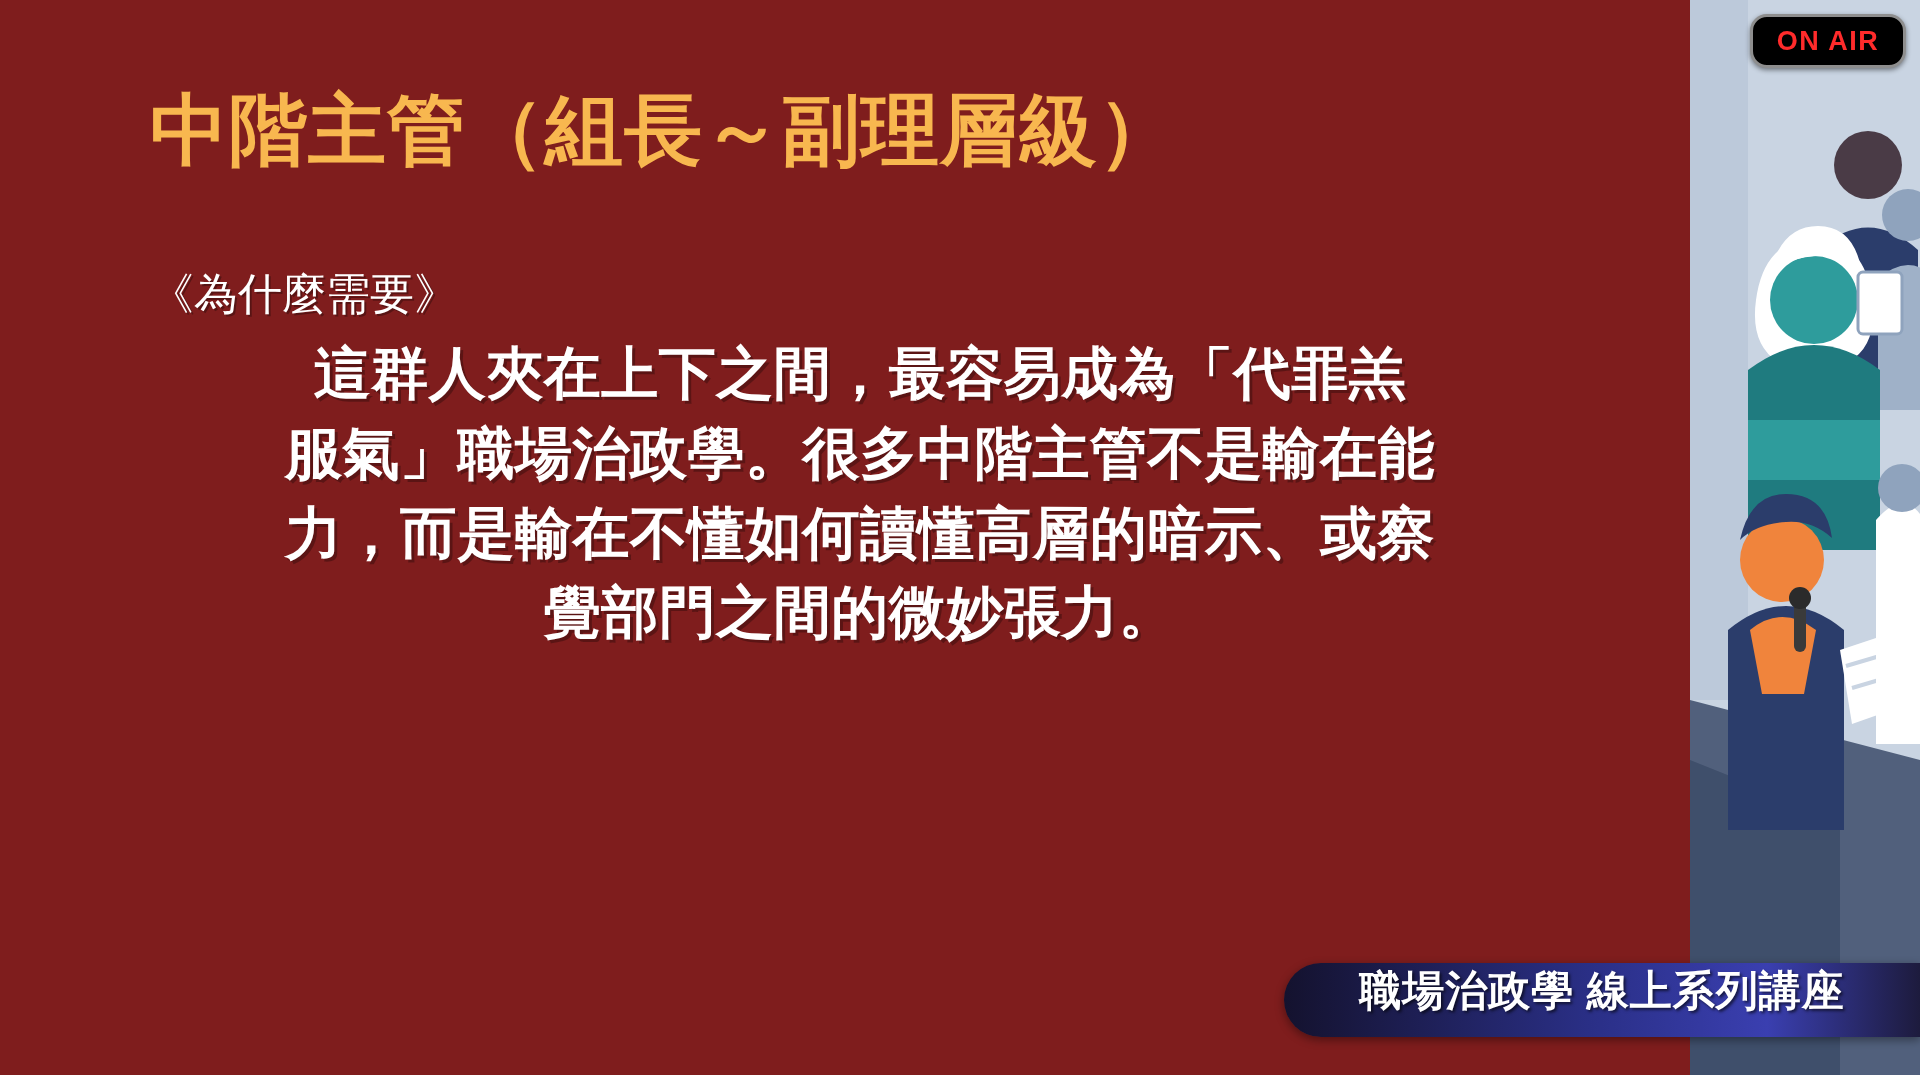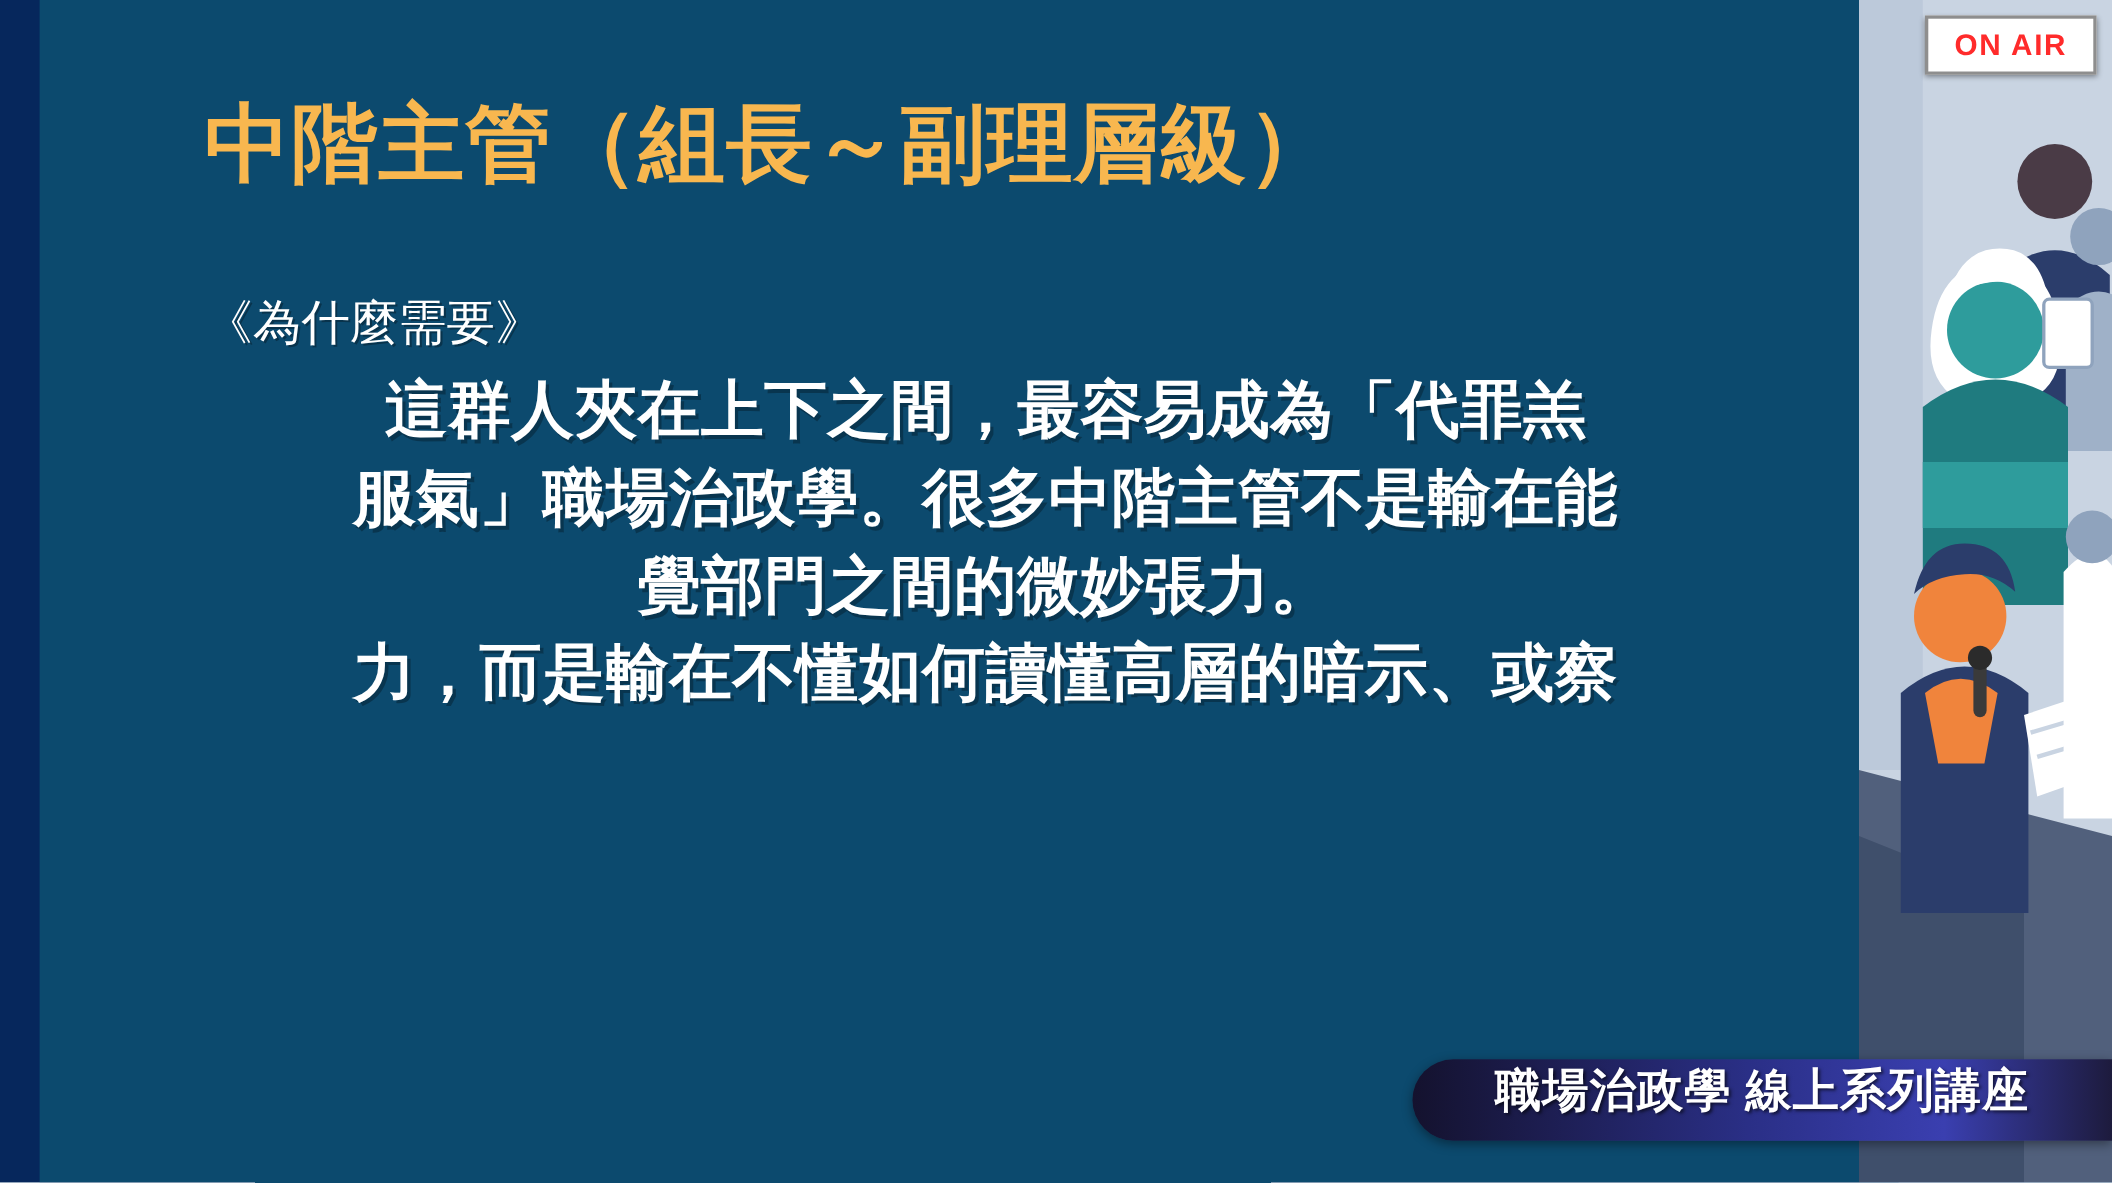--- a/index.html
+++ b/index.html
@@ -15,22 +15,21 @@
     background: #06275c;
     font-family: "Liberation Sans", "DejaVu Sans", sans-serif;
   }
   
   .content-panel {
     position: absolute;
     left: 0;
     top: 0;
     width: 1690px;
     height: 1075px;
-    background: #0c4a6e;
-    margin-left: 36px;
+    background: #7f1d1d;
   }
   
   .art-panel {
     position: absolute;
     right: 0;
     top: 0;
     width: 230px;
     height: 1075px;
     background: #c9d4e2;
     overflow: hidden;
@@ -76,23 +75,23 @@
     text-align: center;
   }
 
   
   .onair {
     position: absolute;
     right: 14px;
     top: 14px;
     width: 150px;
     height: 48px;
-    background: #ffffff;
+    background: #000000;
     border: 3px solid #8e8e8e;
-    border-radius: 0;
+    border-radius: 17px;
     box-shadow: 0 2px 5px rgba(0,0,0,0.45);
     display: flex;
     align-items: center;
     justify-content: center;
   }
   .onair-text {
     color: #ff2b2b;
     font-size: 27px;
     font-weight: 700;
     letter-spacing: 1.5px;
@@ -129,22 +128,22 @@
 
   <div class="content-panel">
 
     <div class="title">中階主管（組長～副理層級）</div>
 
     <div class="body-block">
       <div class="subhead">《為什麼需要》</div>
 
       <div class="para-line">這群人夾在上下之間，最容易成為「代罪羔</div>
       <div class="para-line">服氣」職場治政學。很多中階主管不是輸在能</div>
+      <div class="para-line">力，而是輸在不懂如何讀懂高層的暗示、或察</div>
       <div class="para-line">覺部門之間的微妙張力。</div>
-      <div class="para-line">力，而是輸在不懂如何讀懂高層的暗示、或察</div>
     </div>
   </div>
 
   <div class="art-panel">
     <svg width="230" height="1075" viewBox="0 0 230 1075" xmlns="http://www.w3.org/2000/svg">
       <rect x="0" y="0" width="230" height="1075" fill="#c9d4e2"></rect>
 
       <rect x="0" y="0" width="58" height="700" fill="#bcc9da"></rect>
 
       <polygon points="0,700 230,760 230,1075 0,1075" fill="#51607c"></polygon>

